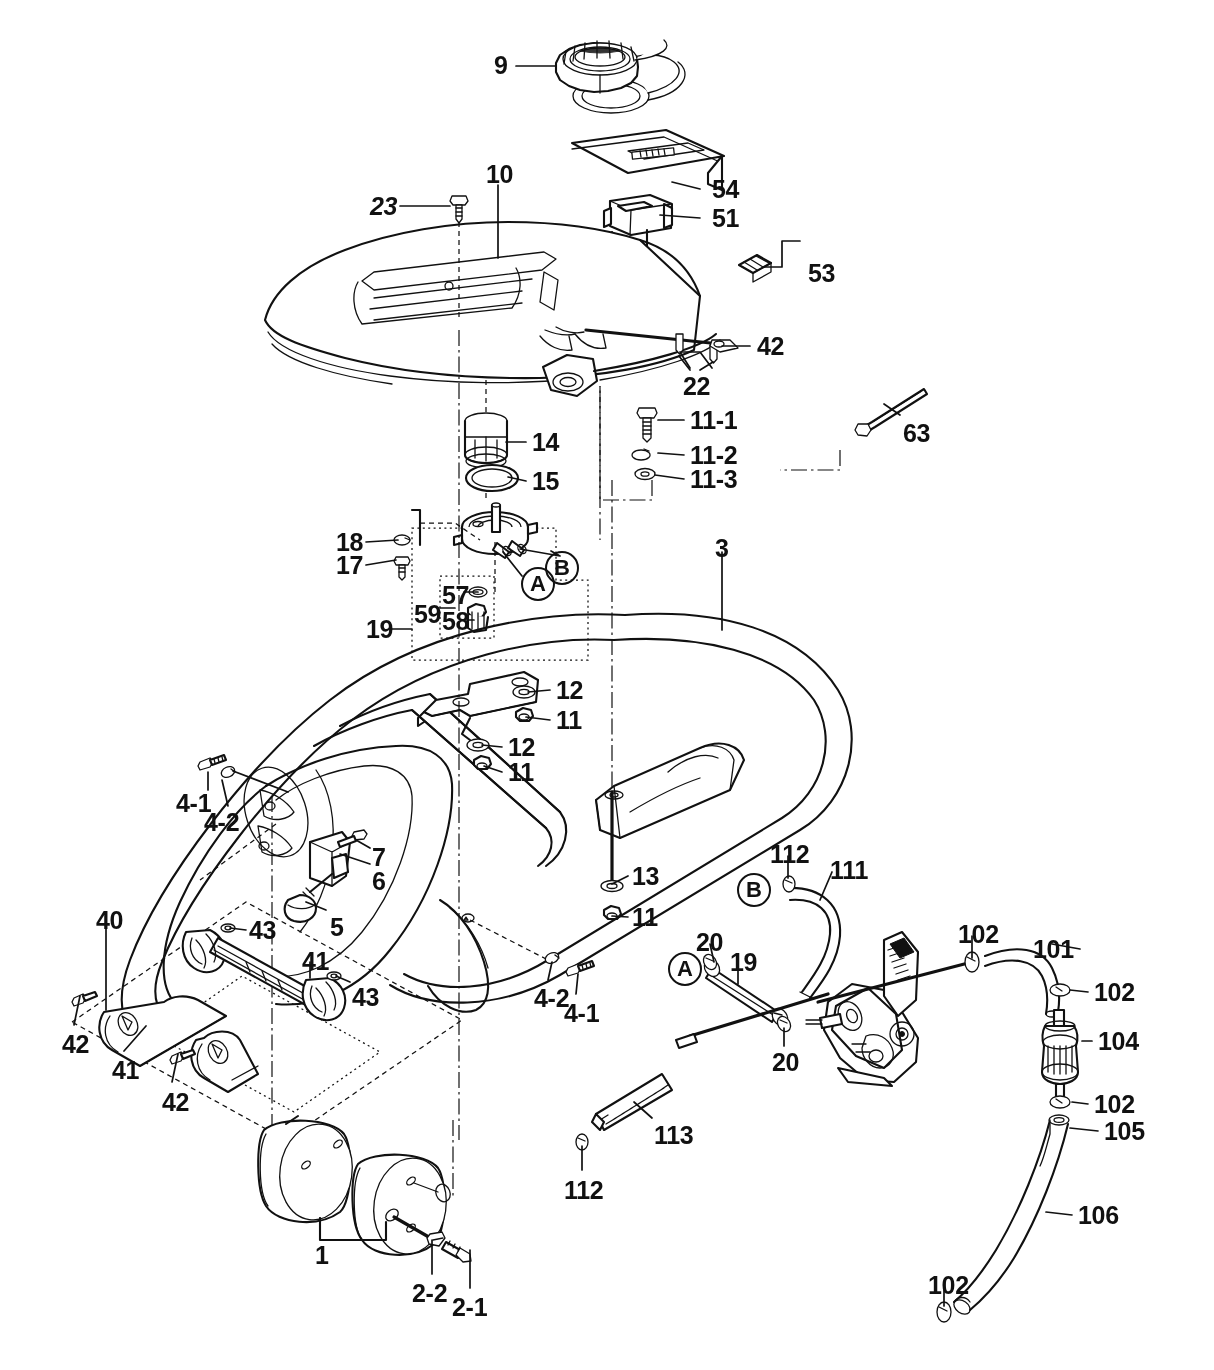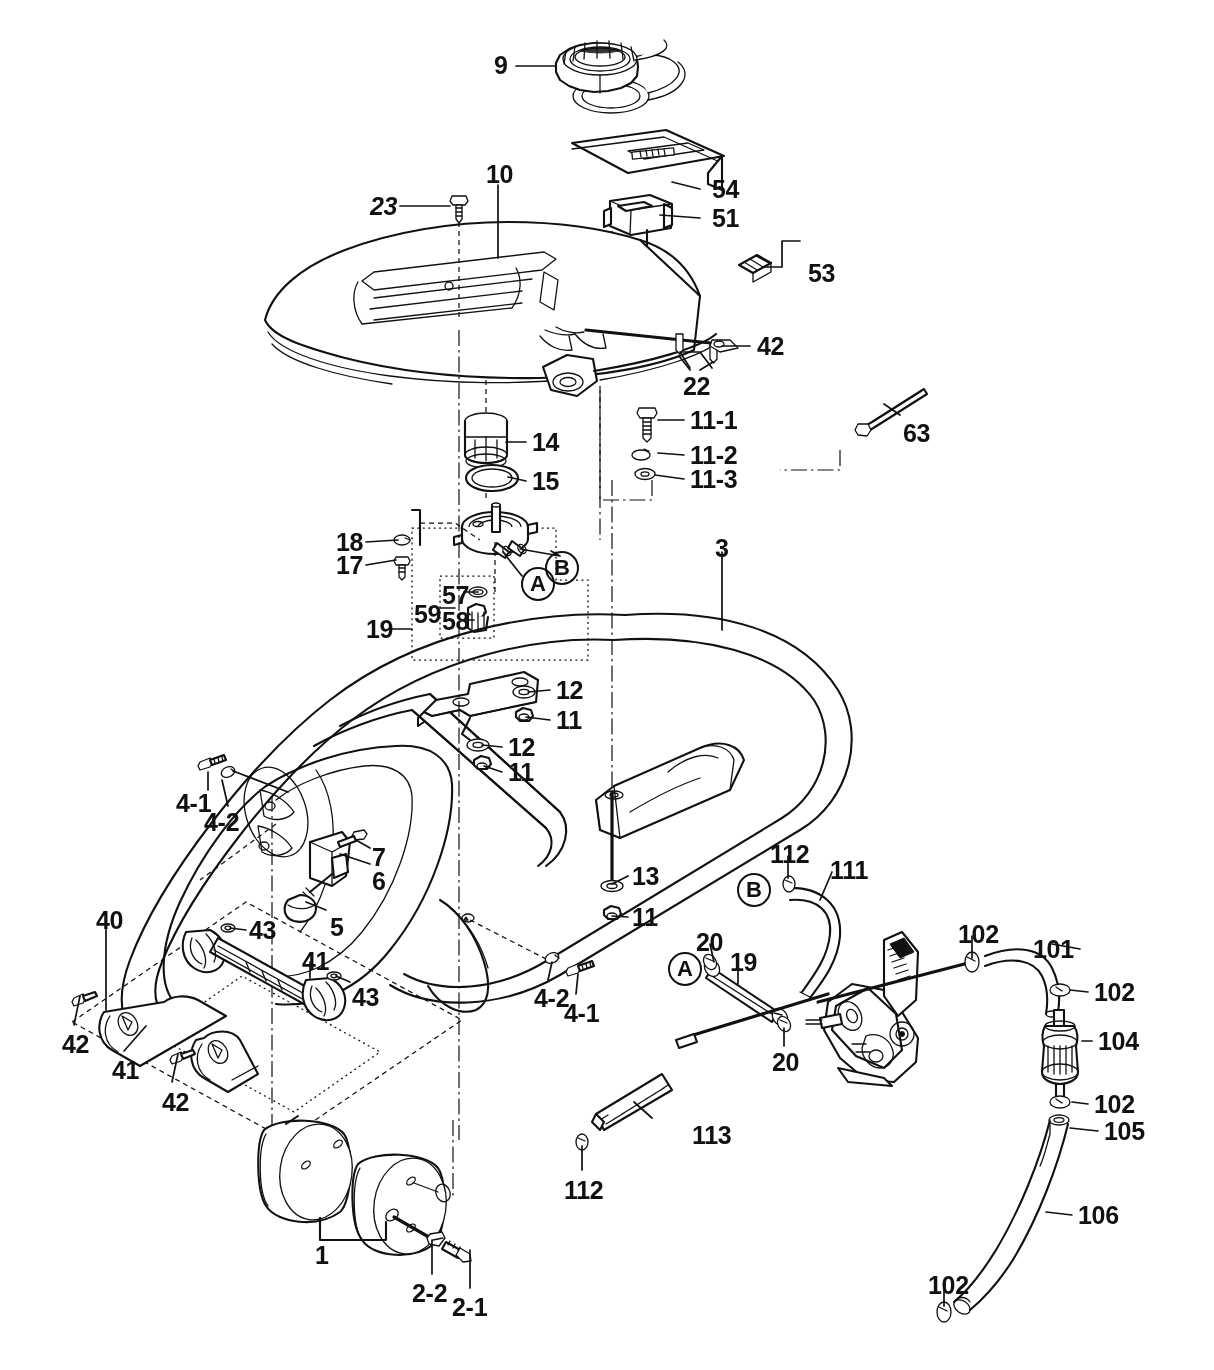--- a/index.html
+++ b/index.html
@@ -657,21 +657,21 @@
       <div class="lbl" style="left: 162px; top: 1090px;">42</div>
       <div class="lbl" style="left: 632px; top: 864px;">13</div>
       <div class="lbl" style="left: 632px; top: 905px;">11</div>
       <div class="lbl" style="left: 534px; top: 986px;">4-2</div>
       <div class="lbl" style="left: 564px; top: 1001px;">4-1</div>
       <div class="lbl" style="left: 770px; top: 842px;">112</div>
       <div class="lbl" style="left: 822px; top: 858px; margin-left: 8px;">111</div>
       <div class="lbl" style="left: 696px; top: 930px;">20</div>
       <div class="lbl" style="left: 730px; top: 950px;">19</div>
       <div class="lbl" style="left: 772px; top: 1050px;">20</div>
-      <div class="lbl" style="left: 692px; top: 1123px;">113</div>
+      <div class="lbl" style="left: 654px; top: 1123px;">113</div>
       <div class="lbl" style="left: 564px; top: 1178px;">112</div>
       <div class="lbl" style="left: 958px; top: 922px;">102</div>
       <div class="lbl" style="left: 1033px; top: 937px;">101</div>
       <div class="lbl" style="left: 1094px; top: 980px;">102</div>
       <div class="lbl" style="left: 1098px; top: 1029px;">104</div>
       <div class="lbl" style="left: 1094px; top: 1092px;">102</div>
       <div class="lbl" style="left: 1104px; top: 1119px;">105</div>
       <div class="lbl" style="left: 1078px; top: 1203px;">106</div>
       <div class="lbl" style="left: 928px; top: 1273px;">102</div>
       <div class="lbl" style="left: 315px; top: 1243px;">1</div>

